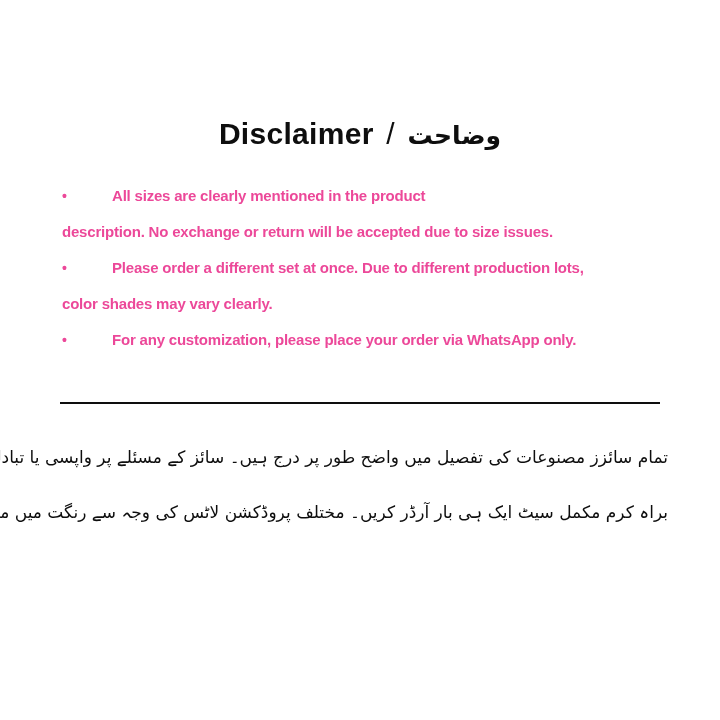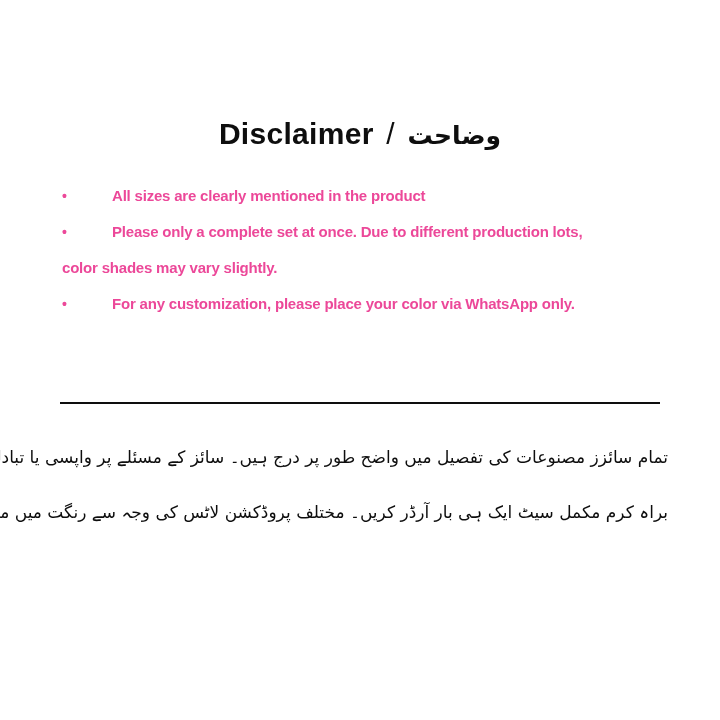--- a/index.html
+++ b/index.html
@@ -90,28 +90,29 @@
 <body>
 
 <div class="page">
 
   <h1 class="title"><span class="t-en">Disclaimer</span><span class="t-sep"> / </span><span class="t-ur" dir="rtl">وضاحت</span></h1>
 
   <div class="en-list">
     <p class="row">
       <span class="dot">•</span><span class="txt">All sizes are clearly mentioned in the product</span>
     </p>
+    <p class="row cont">description. No exchange or return will be accepted due to size issues.</p>
 
     <p class="row">
-      <span class="dot">•</span><span class="txt">Please only a complete set at once. Due to different production lots,</span>
+      <span class="dot">•</span><span class="txt">Please order a different set at once. Due to different production lots,</span>
     </p>
-    <p class="row cont">color shades may vary slightly.</p>
+    <p class="row cont">color shades may vary clearly.</p>
 
     <p class="row">
-      <span class="dot">•</span><span class="txt">For any customization, please place your color via WhatsApp only.</span>
+      <span class="dot">•</span><span class="txt">For any customization, please place your order via WhatsApp only.</span>
     </p>
   </div>
 
   <hr class="divider">
 
   <div class="ur-list" dir="rtl">
     <p>تمام سائزز مصنوعات کی تفصیل میں واضح طور پر درج ہیں۔ سائز کے مسئلے پر واپسی یا تبادلہ ممکن نہیں ہو گا۔</p>
     <p>براہ کرم مکمل سیٹ ایک ہی بار آرڈر کریں۔ مختلف پروڈکشن لاٹس کی وجہ سے رنگت میں معمولی فرق ہو سکتا ہے۔</p>
   </div>
 

